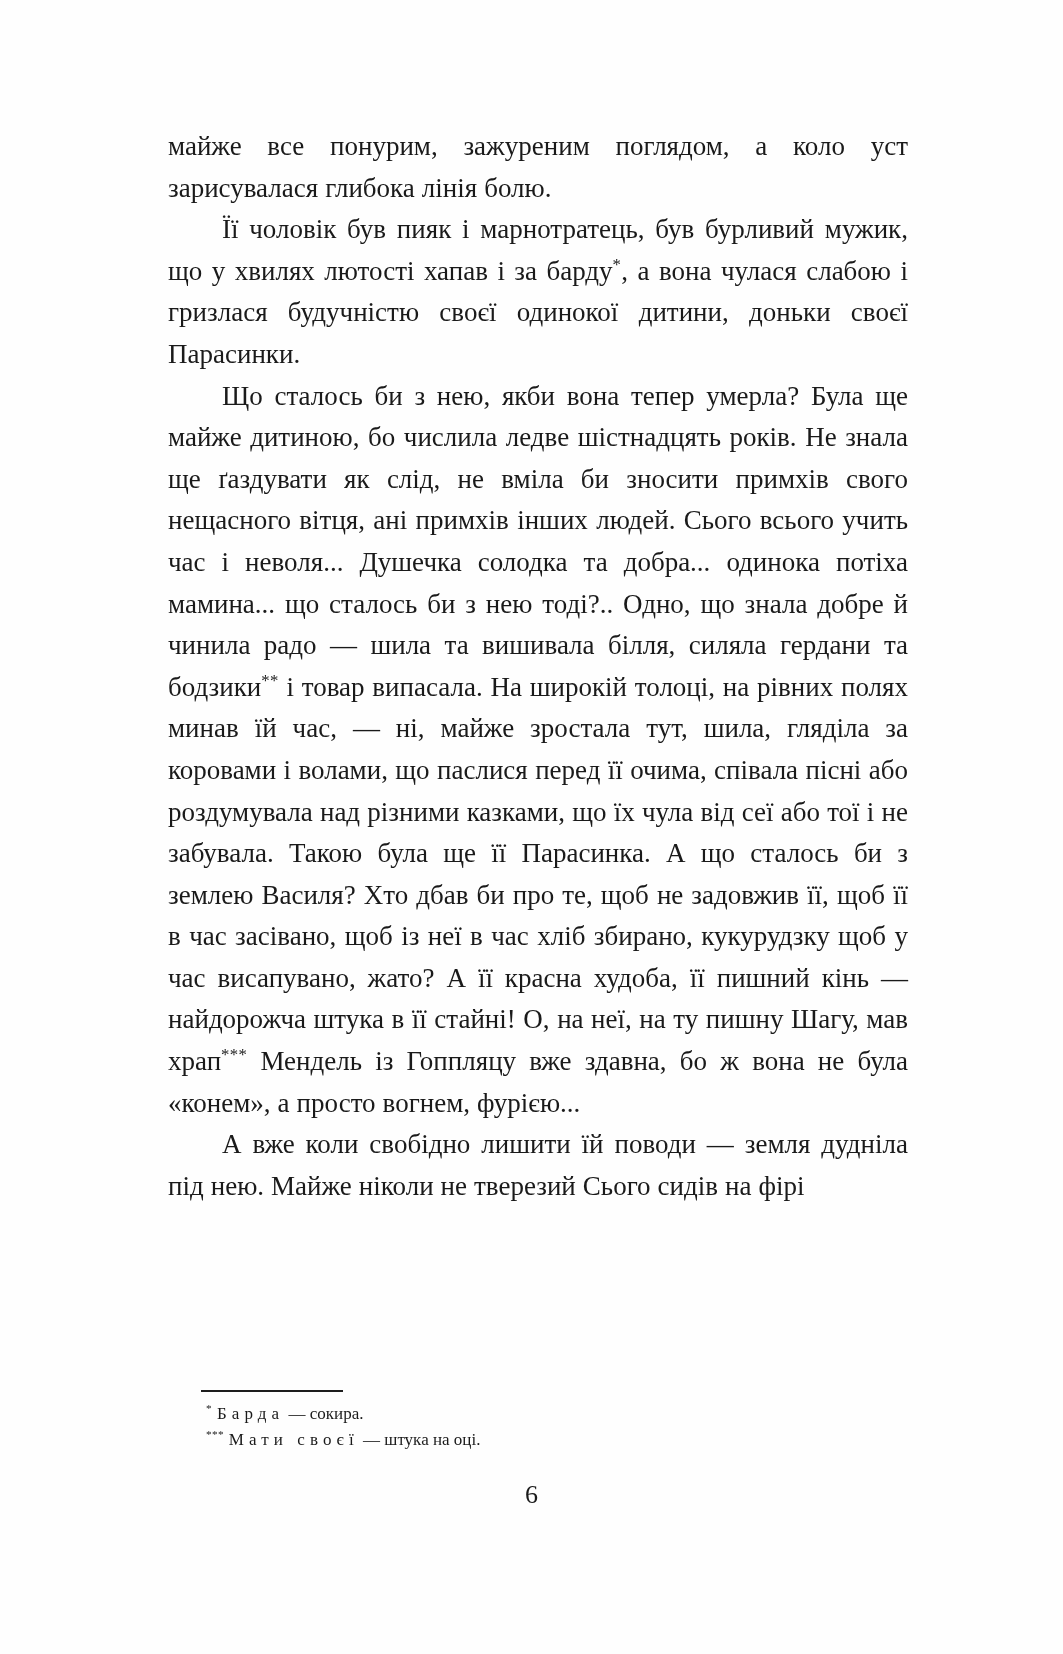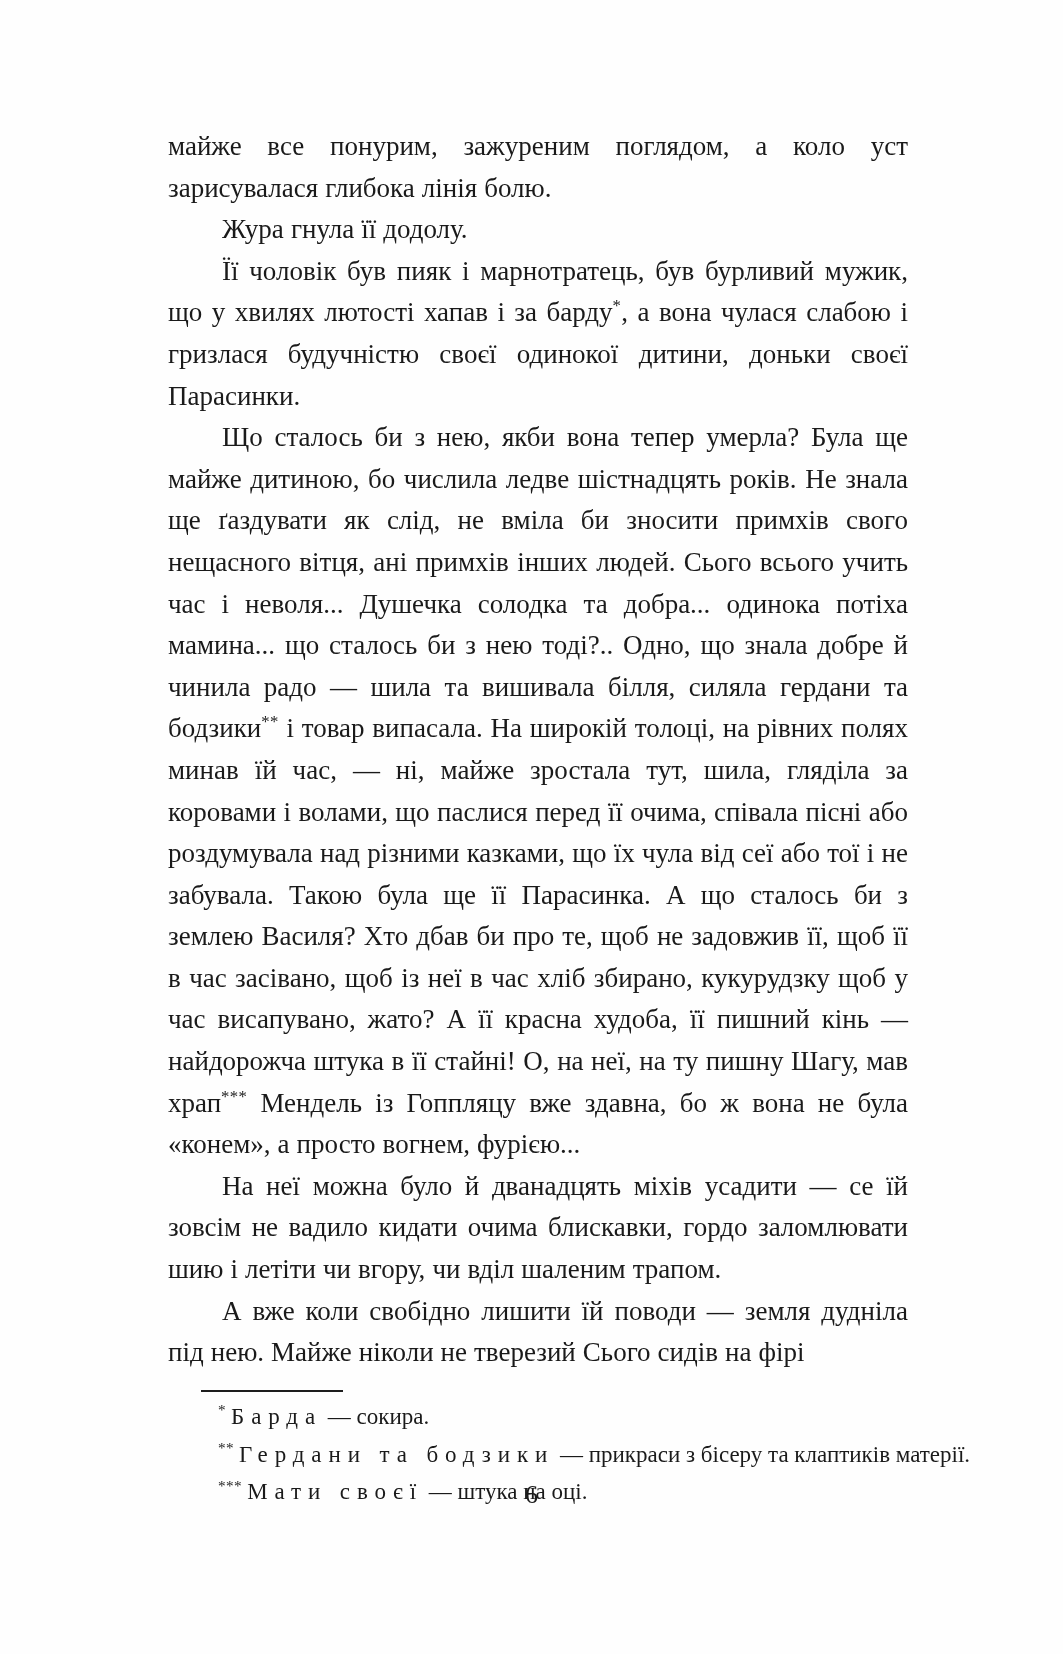--- a/index.html
+++ b/index.html
@@ -57,22 +57,22 @@
     top: 1390px;
     width: 740px;
   }
   .fn-rule {
     width: 142px;
     height: 0;
     border-top: 2px solid #1d1d1d;
     margin: 0 0 9px 33px;
   }
   .fn-line {
-    margin: 12px;
-    font-size: 23px;
+    margin: 0;
+    font-size: 17px;
     line-height: 25.6px;
     text-align: left;
     padding-left: 56px;
     text-indent: -18px;
     white-space: nowrap;
   }
   .fn-star {
     font-size: 0.66em;
     vertical-align: super;
     line-height: 0;
@@ -94,37 +94,34 @@
 </style>
 </head>
 <body>
 
 <div class="page">
 
   <div class="textblock">
 
     <p class="para"><span>майже все понурим, зажуреним поглядом, а коло уст зарисувалася глибока лінія болю.</span></p>
 
-    <p class="para indent"><span>Жура гнула її додолу.</span></p>
 
     <p class="para indent"><span>Її чоловік був пияк і марнотратець, був бурливий мужик, що у хвилях лютості хапав і за барду</span><span class="fn-mark">*</span><span>, а вона чулася слабою і гризлася будучністю своєї одинокої дитини, доньки своєї Парасинки.</span></p>
 
     <p class="para indent"><span>Що сталось би з нею, якби вона тепер умерла? Була ще майже дитиною, бо числила ледве шістнадцять років. Не знала ще ґаздувати як слід, не вміла би зносити примхів свого нещасного вітця, ані примхів інших людей. Сього всього учить час і неволя... Душечка солодка та добра... одинока потіха мамина... що сталось би з нею тоді?.. Одно, що знала добре й чинила радо — шила та вишивала білля, силяла гердани та бодзики</span><span class="fn-mark">**</span><span> і товар випасала. На широкій толоці, на рівних полях минав їй час, — ні, майже зростала тут, шила, гляділа за коровами і волами, що паслися перед її очима, співала пісні або роздумувала над різними казками, що їх чула від сеї або тої і не забувала. Такою була ще її Парасинка. А що сталось би з землею Василя? Хто дбав би про те, щоб не задовжив її, щоб її в час засівано, щоб із неї в час хліб збирано, кукурудзку щоб у час висапувано, жато? А її красна худоба, її пишний кінь — найдорожча штука в її стайні! О, на неї, на ту пишну Шагу, мав храп</span><span class="fn-mark">***</span><span> Мендель із Гоппляцу вже здавна, бо ж вона не була «конем», а просто вогнем, фурією...</span></p>
 
-    <p class="para indent"><span>На неї можна було й дванадцять міхів усадити — се їй зовсім не вадило кидати очима блискавки, гордо заломлювати шию і летіти чи вгору, чи вділ шаленим трапом.</span></p>
 
     <p class="para indent"><span>А вже коли свобідно лишити їй поводи — земля дудніла під нею. Майже ніколи не тверезий Сього сидів на фірі</span></p>
 
   </div>
 
   <div class="footnotes">
     <div class="fn-rule"></div>
 
     <p class="fn-line"><span class="fn-star">*</span><span class="spaced">Барда</span><span> — </span><span>сокира.</span></p>
 
-    <p class="fn-line"><span class="fn-star">**</span><span class="spaced">Гердани та бодзики</span><span> — </span><span>прикраси з бісеру та клаптиків матерії.</span></p>
 
     <p class="fn-line"><span class="fn-star">***</span><span class="spaced">Мати своєї</span><span> — </span><span>штука на оці.</span></p>
   </div>
 
   <div class="pagenum">6</div>
 
 </div>
 
 </body></html>

